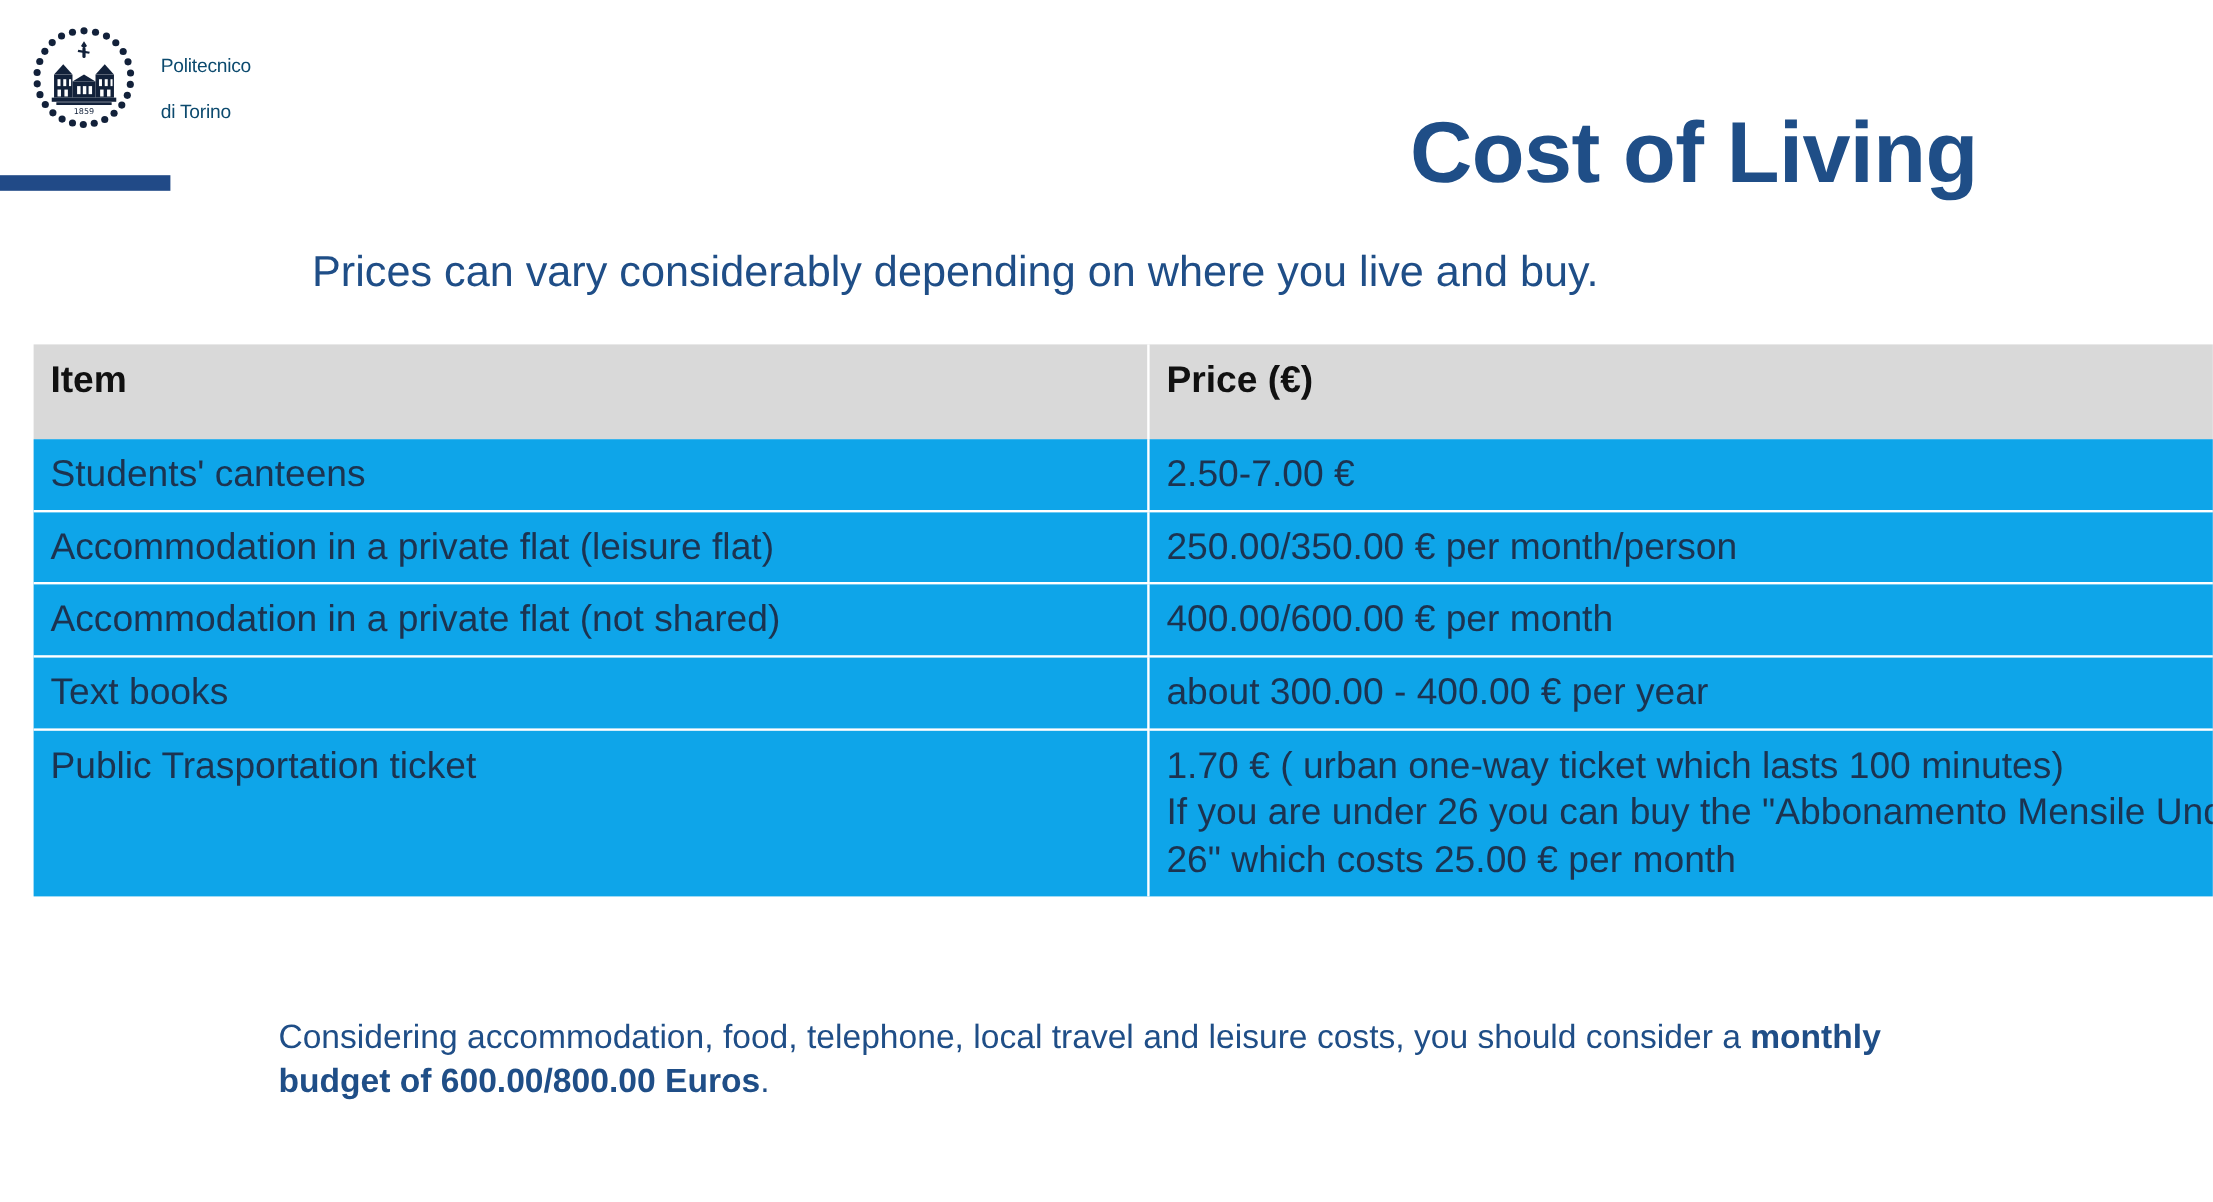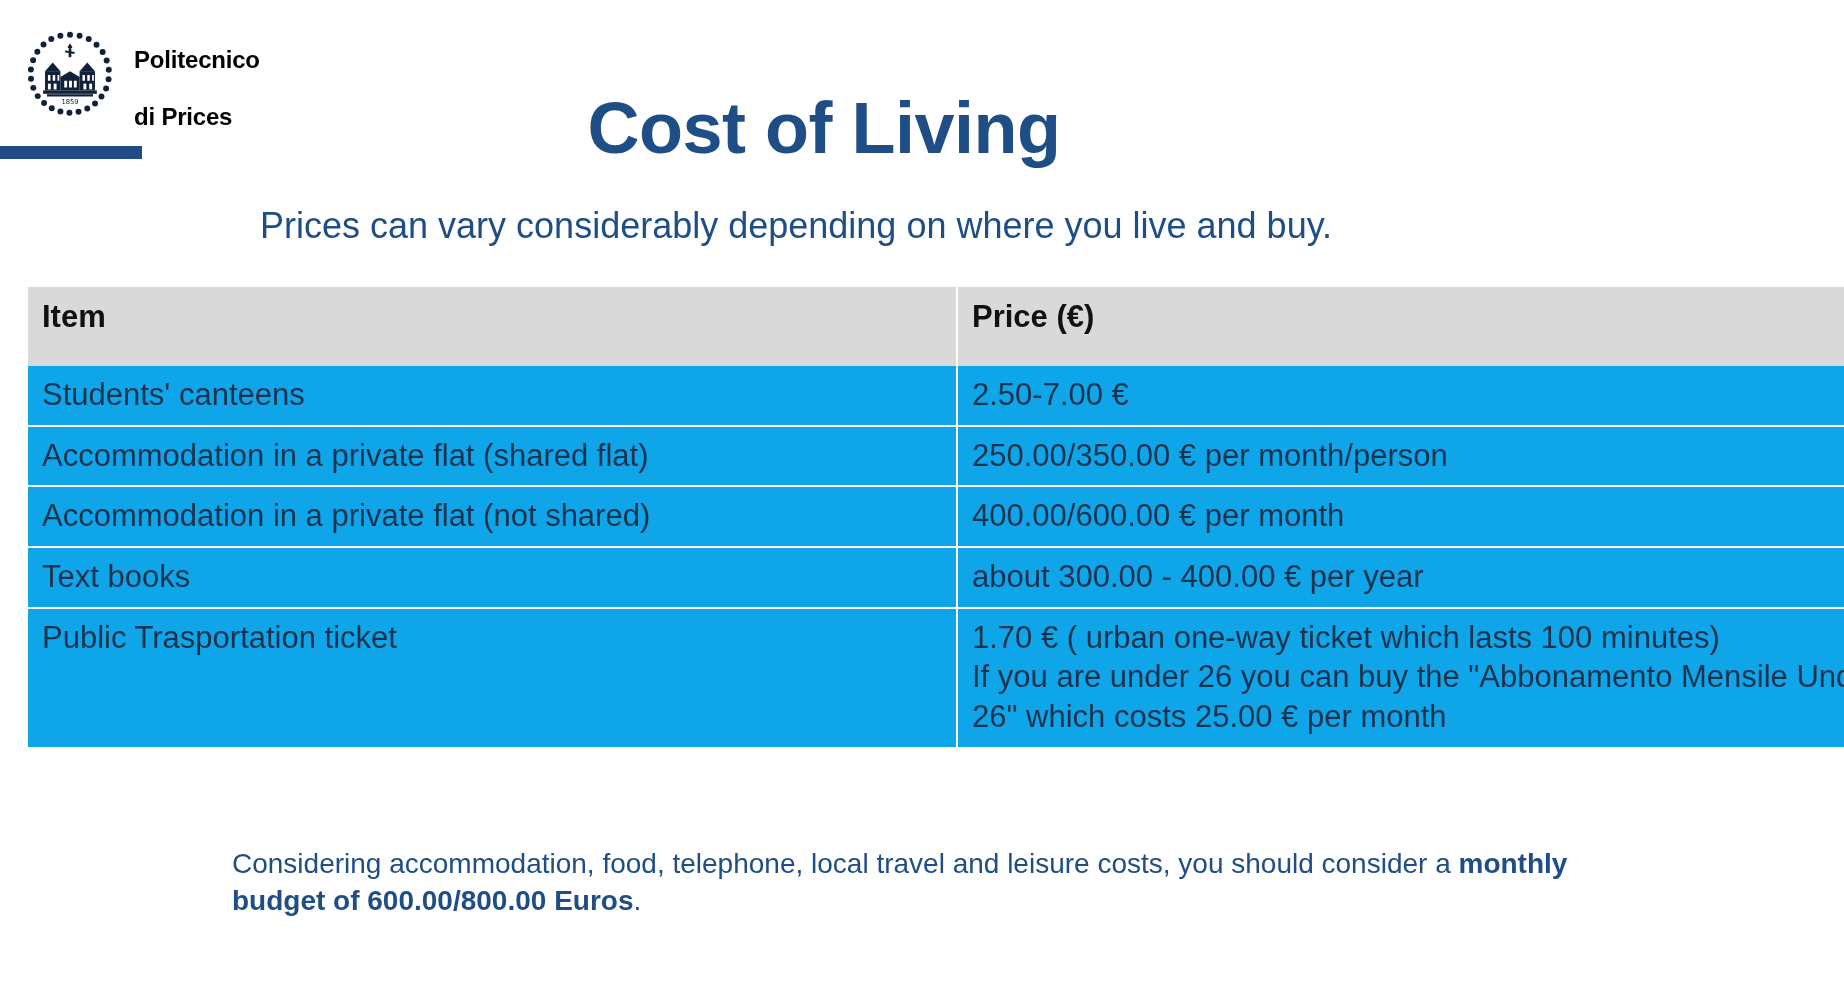--- a/index.html
+++ b/index.html
@@ -23,43 +23,43 @@
     display: flex;
     align-items: center;
     gap: 16px;
   }
   .crest {
     width: 96px;
     height: 96px;
     flex: 0 0 96px;
   }
   .logo-text {
-    font-size: 24px;
-    font-weight: bold;
+    font-size: 16px;
+    font-weight: normal;
     line-height: 1.18;
-    color: #000000;
+    color: #0c4a6e;
     letter-spacing: -0.2px;
     white-space: pre-line;
   }
   .accent-bar {
     position: absolute;
     left: 0;
     top: 146px;
     width: 142px;
     height: 13px;
     background: #214a87;
   }
 
   
   .page-title {
     position: absolute;
     left: 0;
     top: 92px;
     width: 1648px;
-    text-align: center;
+    text-align: right;
     font-size: 72px;
     font-weight: bold;
     color: #1f4e87;
     letter-spacing: -0.5px;
     line-height: 1;
   }
   .subtitle {
     position: absolute;
     left: 0;
     top: 206px;
@@ -185,21 +185,21 @@
       <rect x="54" y="56" width="3" height="7"></rect>
       <rect x="27" y="59" width="3" height="6"></rect>
         <rect x="33" y="59" width="3" height="6"></rect>
       <rect x="64" y="59" width="3" height="6"></rect>
         <rect x="70" y="59" width="3" height="6"></rect>
     </g>
     <text x="50" y="80" text-anchor="middle" font-family="DejaVu Sans, sans-serif" font-size="7" fill="#12213a">1859</text>
   </svg>
   <div class="logo-text">
     <span>Politecnico</span><br>
-    <span>di Prices</span>
+    <span>di Torino</span>
   </div>
 </div>
 <div class="accent-bar"></div>
 
 <div class="page-title">Cost of Living</div>
 <div class="subtitle">Prices can vary considerably depending on where you live and buy.</div>
 
 <table class="cost-table">
   <thead>
     <tr>
@@ -208,21 +208,21 @@
     </tr>
   </thead>
   <tbody>
     <tr>
       <td class="col-item">Students' canteens</td>
       <td class="col-price">
         <span class="cell-line">2.50-7.00 €</span>
       </td>
     </tr>
     <tr>
-      <td class="col-item">Accommodation in a private flat (shared flat)</td>
+      <td class="col-item">Accommodation in a private flat (leisure flat)</td>
       <td class="col-price">
         <span class="cell-line">250.00/350.00 € per month/person</span>
       </td>
     </tr>
     <tr>
       <td class="col-item">Accommodation in a private flat (not shared)</td>
       <td class="col-price">
         <span class="cell-line">400.00/600.00 € per month</span>
       </td>
     </tr>

